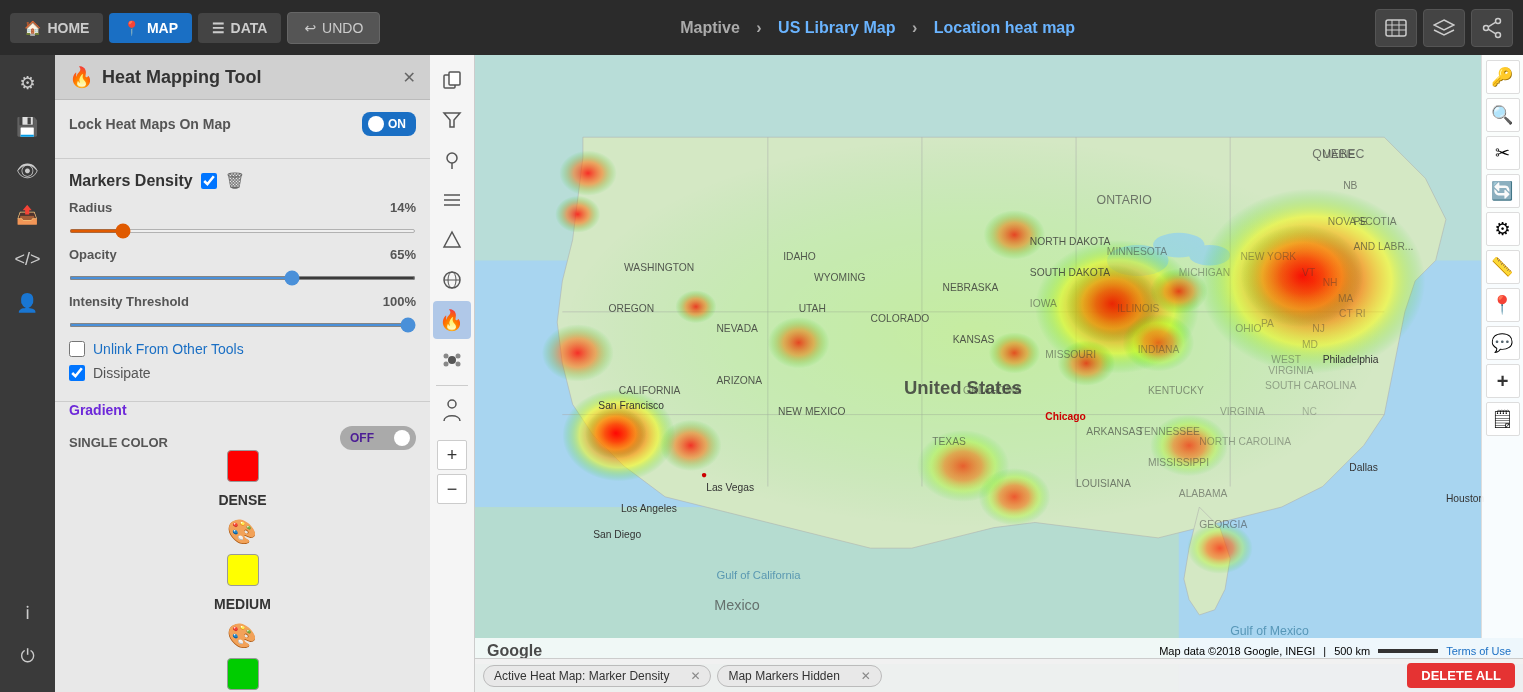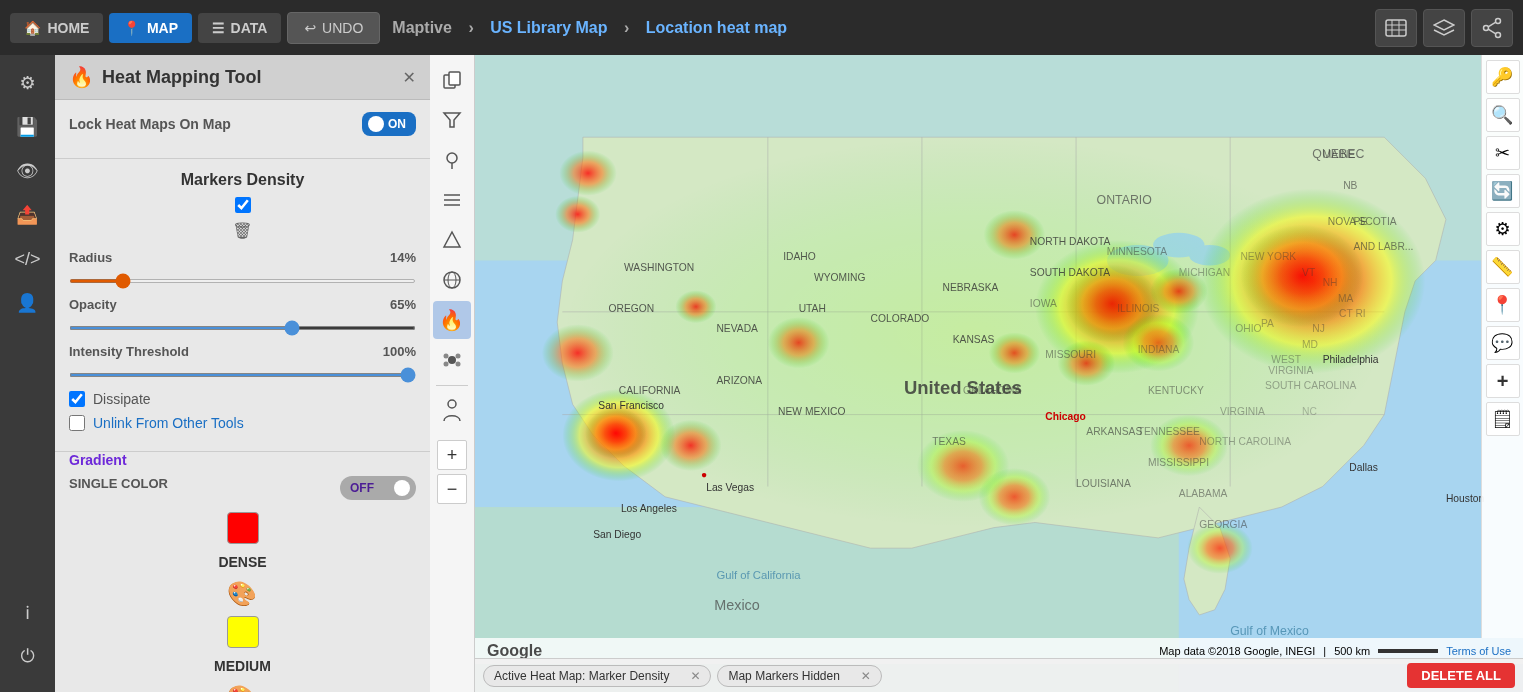--- a/index.html
+++ b/index.html
@@ -36,21 +36,21 @@
       padding: 7px 16px;
       border-radius: 4px;
       cursor: pointer;
       font-size: 14px;
       color: #ccc;
       background: #555;
       border: 1px solid #666;
     }
     .breadcrumb {
       flex: 1;
-      text-align: left;
+      text-align: center;
       color: #ddd;
       font-size: 16px;
       font-weight: bold;
     }
     .breadcrumb span { color: #aaa; margin: 0 6px; }
     .breadcrumb .link { color: #6ab4ff; cursor: pointer; }
     .nav-right-btns {
       display: flex;
       gap: 6px;
     }
@@ -147,21 +147,20 @@
       height: 16px;
       background: #fff;
       border-radius: 50%;
     }
 
     .section-title-row {
       display: flex;
       align-items: center;
       gap: 8px;
       margin-bottom: 10px;
-      flex-direction: column;
     }
     .section-title { font-size: 16px; font-weight: bold; color: #333; }
     .section-checkbox { width: 16px; height: 16px; cursor: pointer; }
     .section-delete { font-size: 16px; color: #666; cursor: pointer; }
 
     .slider-row {
       margin-bottom: 10px;
     }
     .slider-label {
       display: flex;
@@ -184,23 +183,22 @@
       margin-bottom: 8px;
     }
     .checkbox-row input[type=checkbox] { width: 16px; height: 16px; cursor: pointer; }
     .checkbox-label { font-size: 14px; color: #555; }
     .checkbox-label.link { color: #1a6fc4; cursor: pointer; }
 
     .gradient-section { padding: 0 14px 12px; }
     .gradient-title { font-size: 14px; font-weight: bold; color: #6d28d9; margin-bottom: 8px; }
     .single-color-row {
       display: flex;
-      align-items: flex-start;
+      align-items: flex-end;
       justify-content: space-between;
-      margin-bottom: 12px;
     }
     .single-color-label { font-size: 13px; color: #555; font-weight: bold; }
     .toggle-off {
       background: #aaa;
       border-radius: 12px;
       padding: 4px 6px 4px 10px;
       display: flex;
       align-items: center;
       gap: 20px;
       cursor: pointer;
@@ -446,26 +444,26 @@
 
       <div class="slider-row">
         <div class="slider-label">
           <span>Intensity Threshold</span>
           <span>100%</span>
         </div>
         <input type="range" min="0" max="100" value="100" style="accent-color: rgb(74, 144, 217);">
       </div>
 
       <div class="checkbox-row">
+        <input type="checkbox" style="">
+        <span class="checkbox-label link">Unlink From Other Tools</span>
+      </div>
+      <div class="checkbox-row">
         <input type="checkbox" checked="" style="">
         <span class="checkbox-label">Dissipate</span>
-      </div>
-      <div class="checkbox-row">
-        <input type="checkbox" style="">
-        <span class="checkbox-label link">Unlink From Other Tools</span>
       </div>
     </div>
 
     <div style="border-top:1px solid #ccc;"></div>
 
     <div class="gradient-section">
       <div class="gradient-title">Gradient</div>
       <div class="single-color-row">
         <span class="single-color-label">SINGLE COLOR</span>
         <div class="toggle-off">

